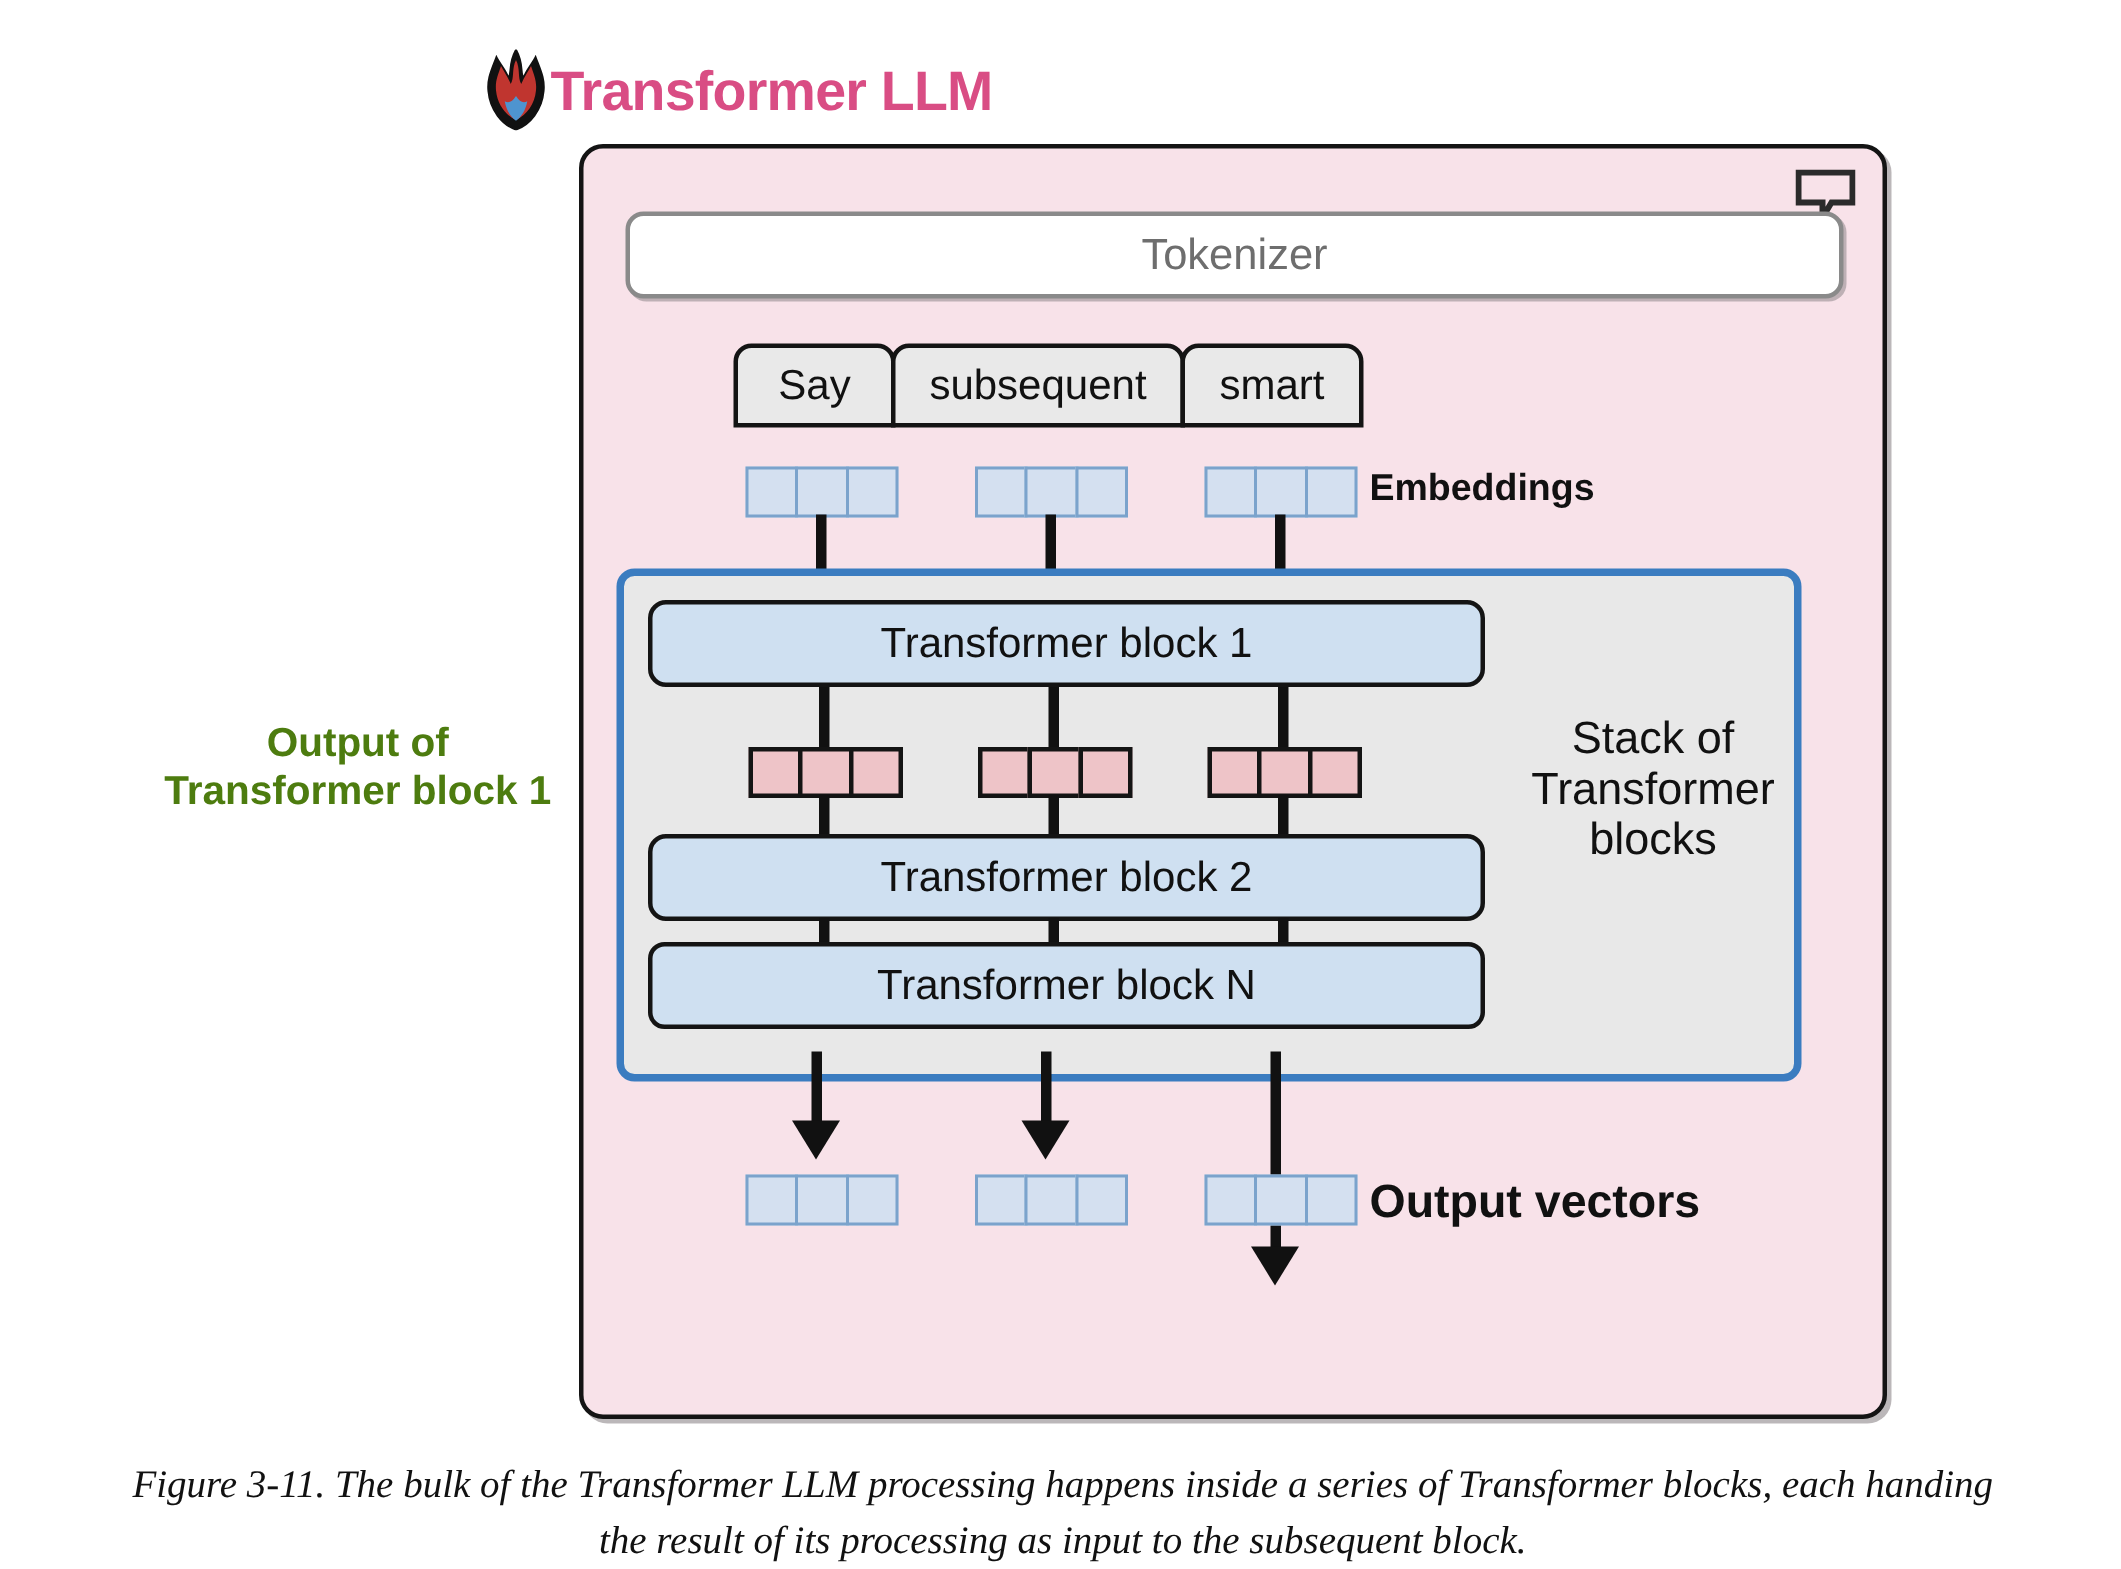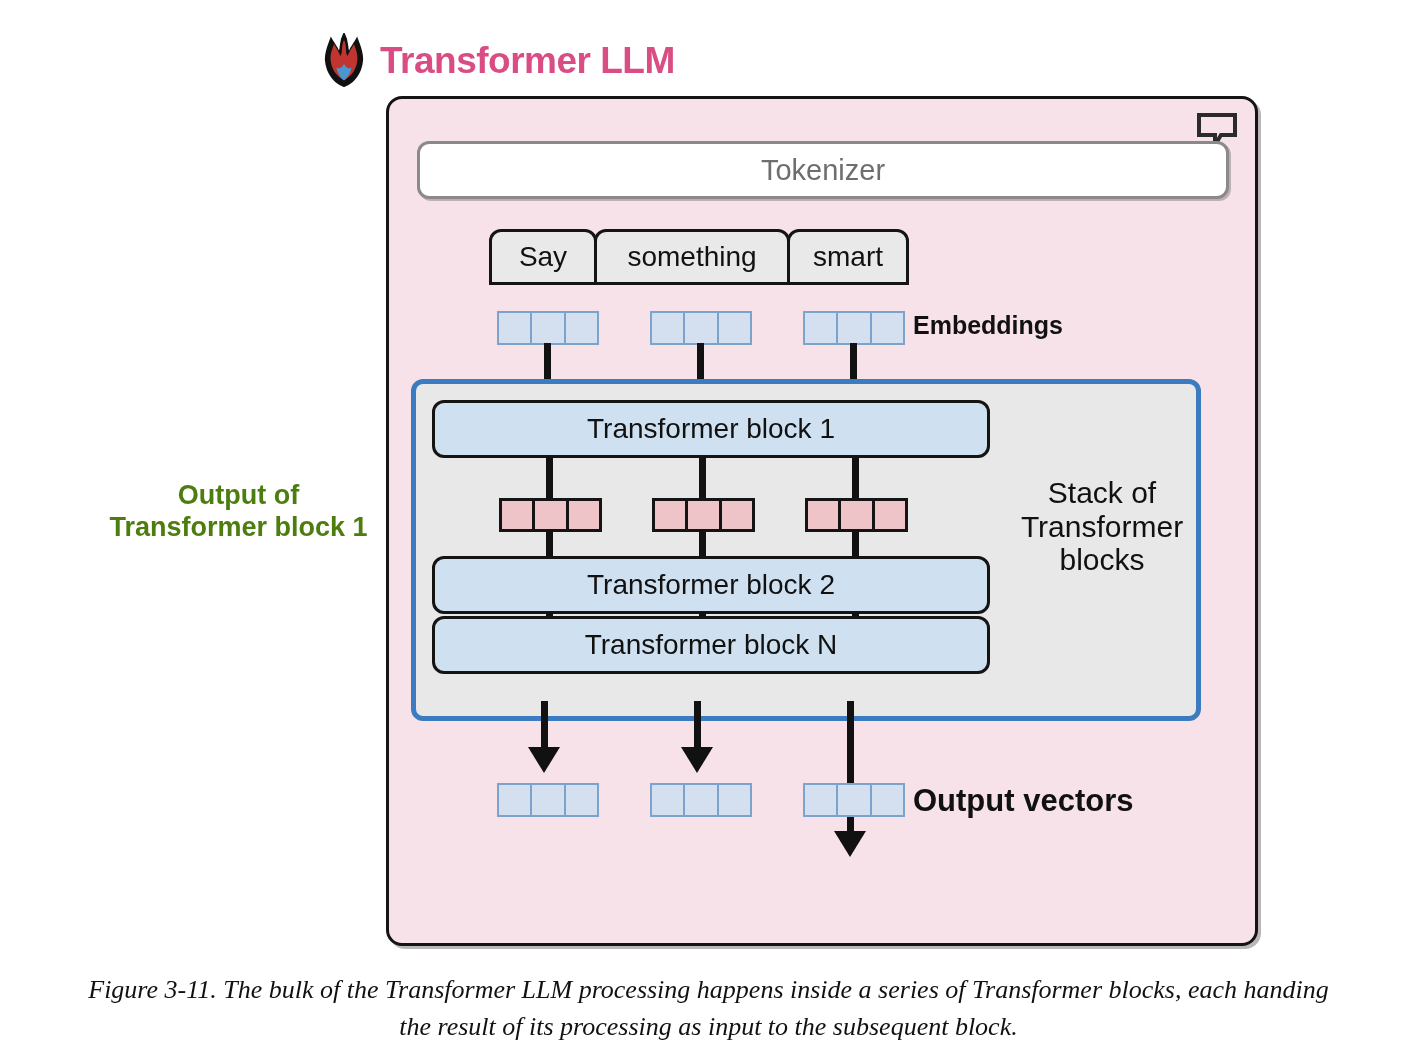--- a/index.html
+++ b/index.html
@@ -6,21 +6,21 @@
   body{
     width:1414px;height:1046px;
     font-family:"Liberation Sans", sans-serif;
     position:relative;overflow:hidden;
     -webkit-font-smoothing:antialiased;
   }
 
   
   #title-row{
     position:absolute;left:322px;top:33px;
-    display:flex;align-items:center;gap:14px;
+    display:flex;align-items:center;gap:1px;
   }
   #flame-icon{width:44px;height:54px;display:block;}
   #title-text{
     font-size:37px;font-weight:700;color:#d94d84;
     letter-spacing:-0.5px;line-height:1;
   }
 
   
   #llm-panel{
     position:absolute;left:386px;top:96px;
@@ -89,21 +89,21 @@
     position:absolute;left:16px;width:558px;height:58px;
     background:#cfe0f1;
     border:3px solid #141414;
     border-radius:12px;
     box-sizing:border-box;
     display:flex;align-items:center;justify-content:center;
     font-size:28px;color:#111;
   }
   #tblock1{top:16px;}
   #tblock2{top:172px;}
-  #tblockN{top:232px;}
+  #tblockN{top:244px;border-radius:11px;}
 
   #stack-label{
     position:absolute;left:596px;top:92px;width:180px;
     text-align:center;font-size:30px;font-weight:400;color:#111;
     line-height:1.12;
   }
 
   
   .vline{position:absolute;width:7px;background:#111;}
   .arrow{
@@ -158,21 +158,21 @@
 
   <div id="tokenizer-bar" class="white-bar">
     <span>Tokenizer</span>
   </div>
 
   <div id="token-row">
     <div class="token-chip" style="width:108px;">
       <span>Say</span>
     </div>
     <div class="token-chip" style="width:196px;">
-      <span>something</span>
+      <span>subsequent</span>
     </div>
     <div class="token-chip" style="width:122px;">
       <span>smart</span>
     </div>
   </div>
 
   <div class="vec emb" style="left:108px;top:212px;">
     <div class="cell"></div>
     <div class="cell"></div>
     <div class="cell"></div>

